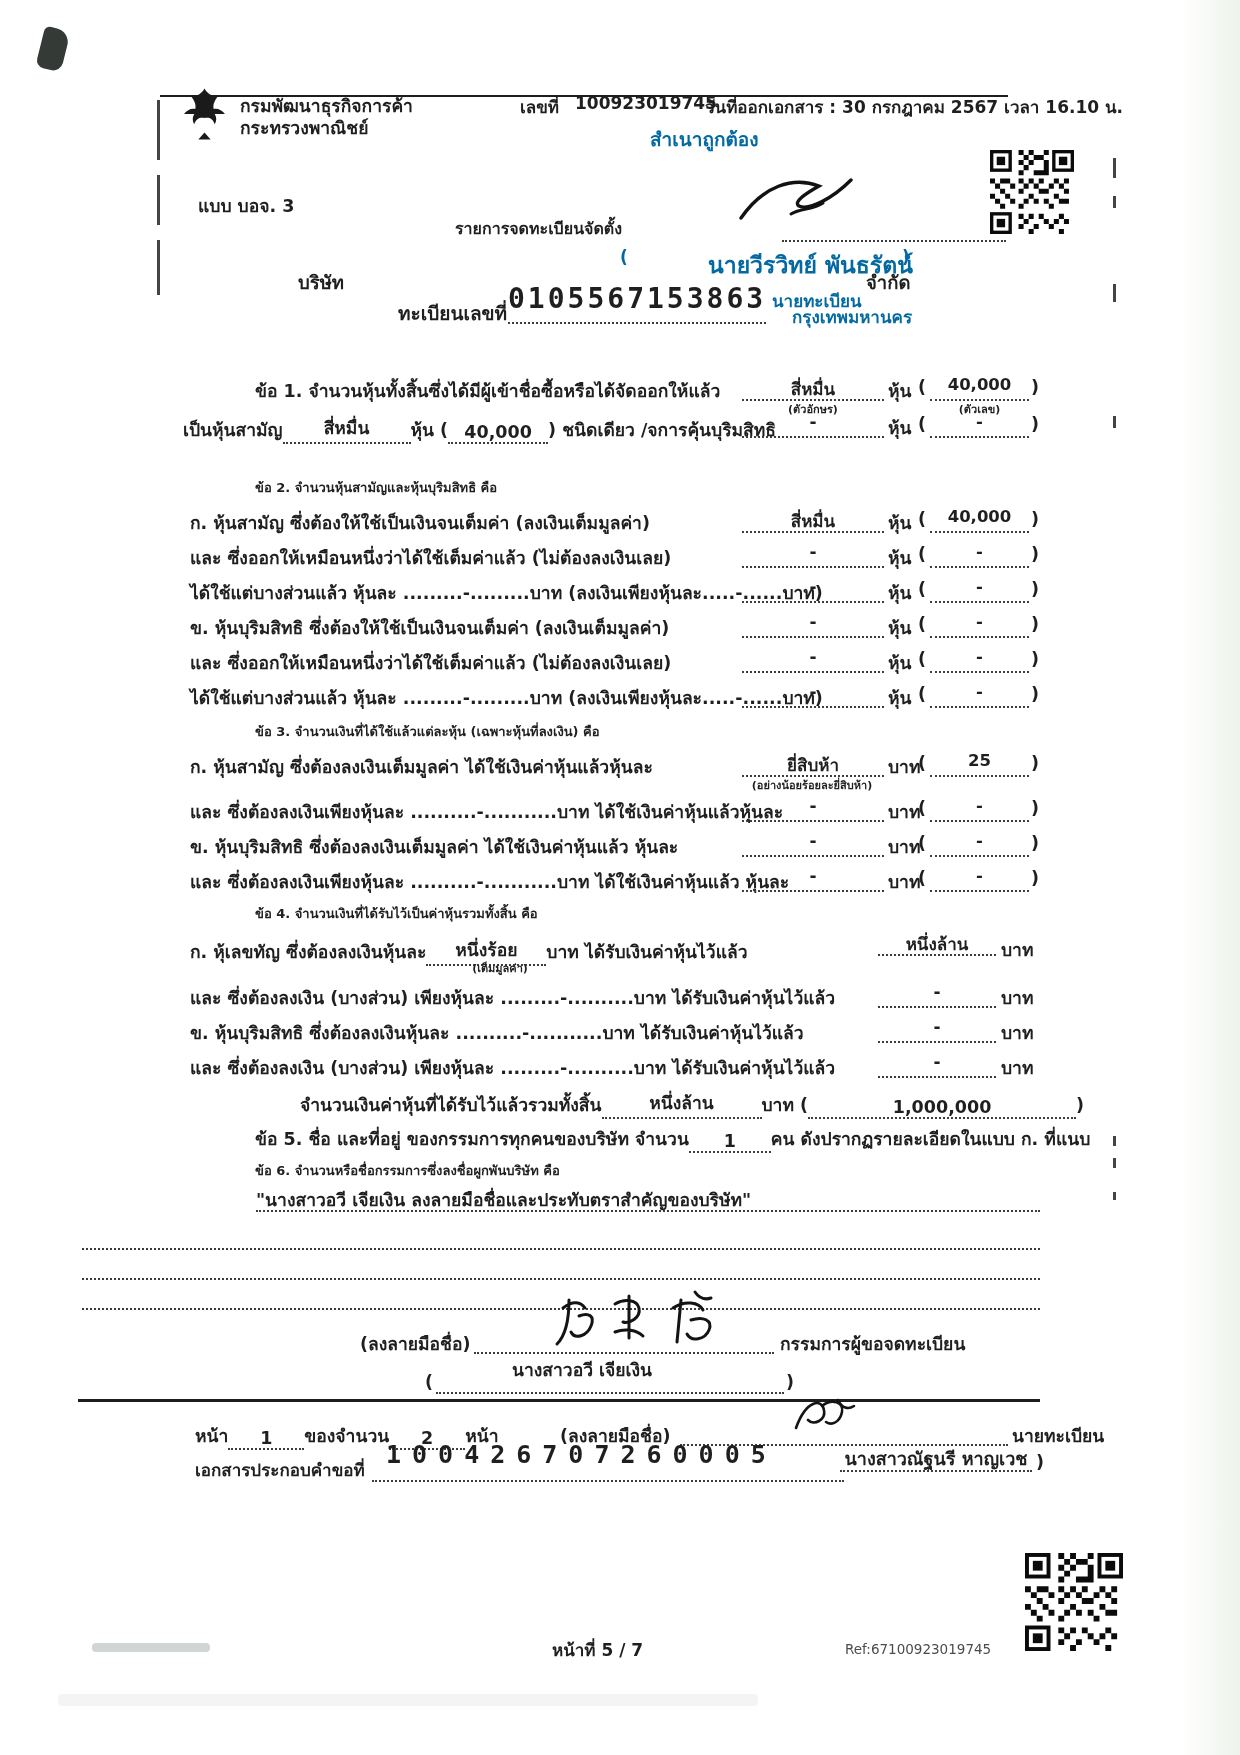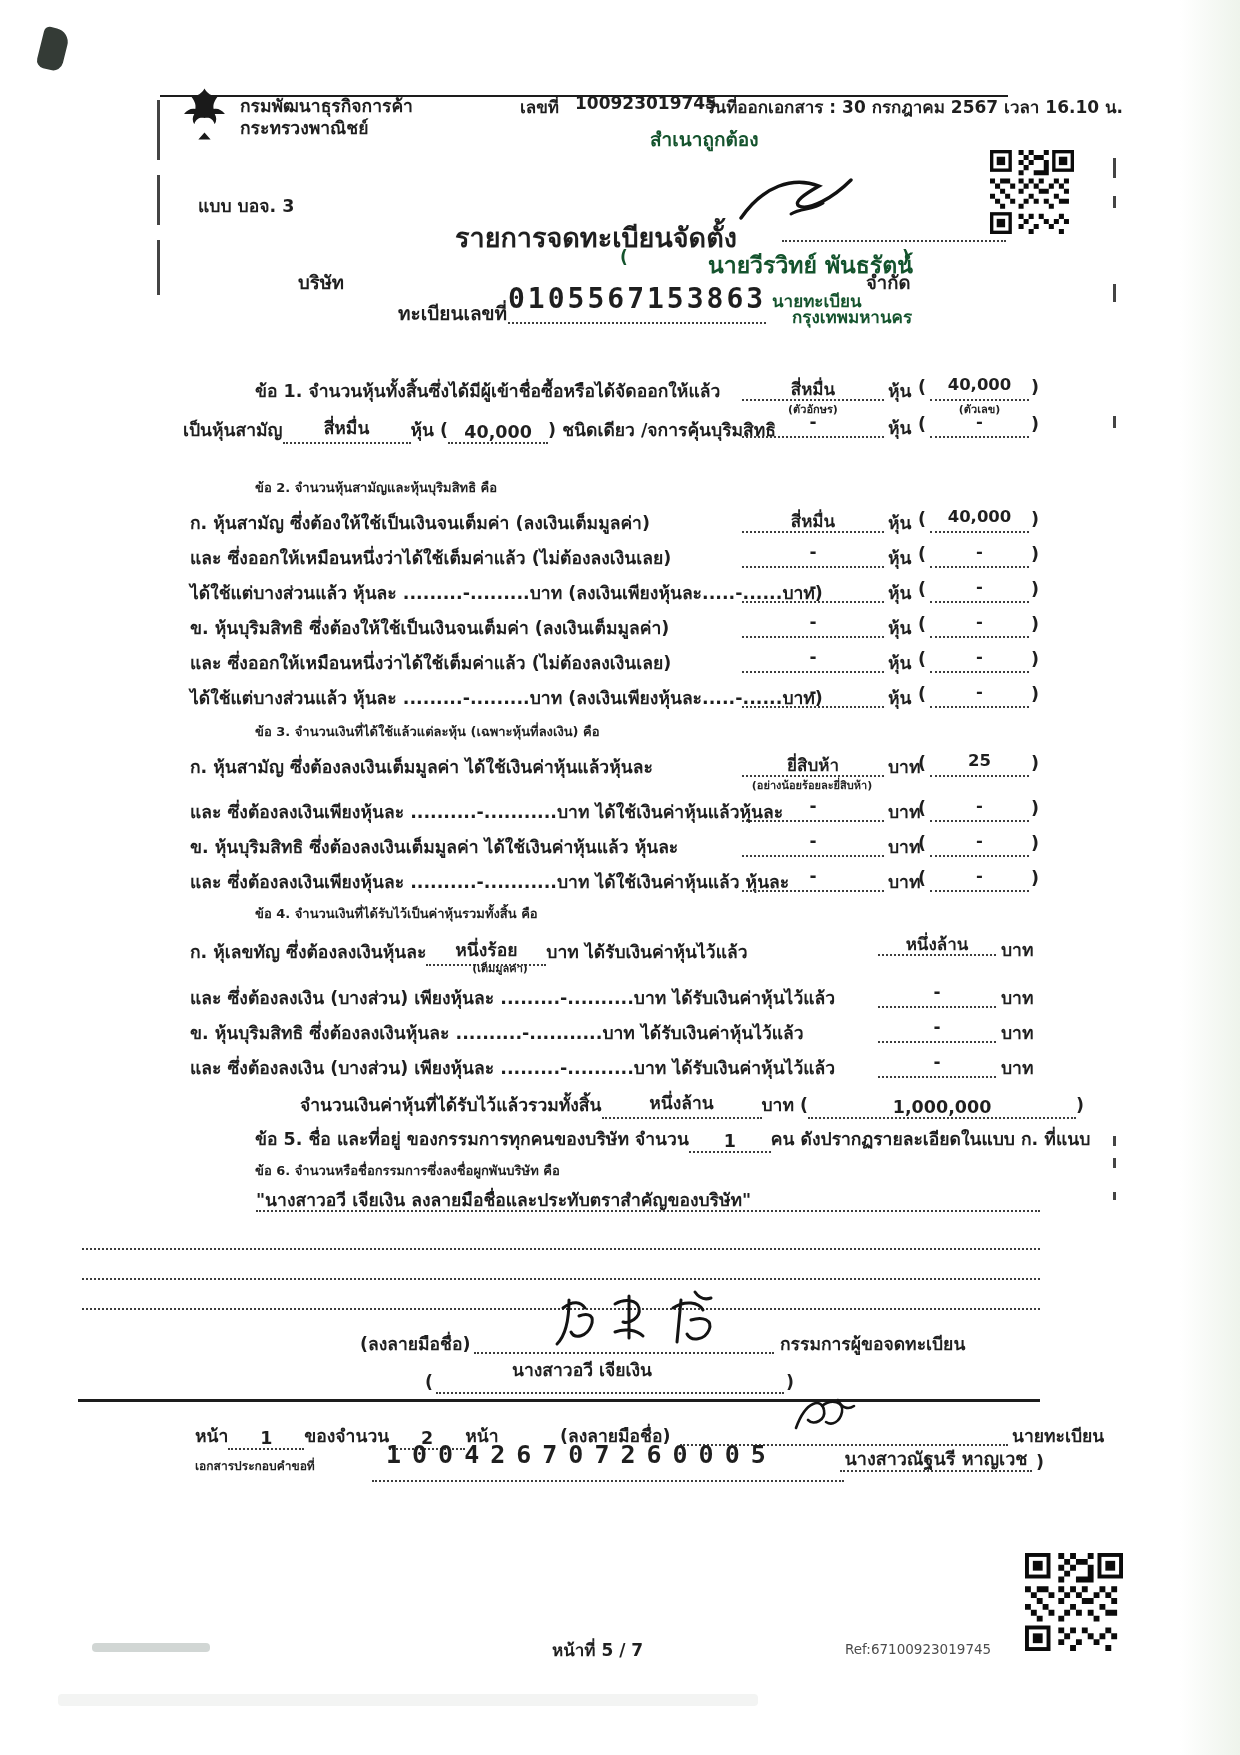--- a/index.html
+++ b/index.html
@@ -12,21 +12,21 @@
   .tint {
     position:absolute; right:0; top:0; width:60px; height:1755px;
     background:linear-gradient(90deg, rgba(214,226,208,0) 0%, rgba(206,222,199,0.35) 100%);
     pointer-events:none;
   }
   .t { position:absolute; white-space:nowrap; }
   .cell { position:absolute; border-bottom:2px dotted #3d3d3d; text-align:center; white-space:nowrap; }
   .fill { display:inline-block; border-bottom:2px dotted #3d3d3d; text-align:center; vertical-align:bottom; white-space:nowrap; }
   .inline-row { position:absolute; white-space:nowrap; font-size:17.5px; }
   .sub { position:absolute; font-size:11px; font-weight:700; text-align:center; white-space:nowrap; }
-  .gray { color:#14532d; }
+  .gray { color:#0369a1; }
   .lbl { font-size:17.5px; }
   .h { font-size:13px; }
   .cT  { left:742px; width:142px; font-size:17px; height:24px; }
   .cU  { left:888px; font-size:17.5px; }
   .cPo { left:918px; font-size:17.5px; }
   .cN  { left:930px; width:99px; font-size:16.5px; height:24px; }
   .cPc { left:1031px; font-size:17.5px; }
   .c4T { left:878px; width:118px; font-size:17px; height:24px; }
   .c4U { left:1001px; font-size:17.5px; }
   .stamp-digits { font-family:"DejaVu Sans Mono","Liberation Mono",monospace; font-weight:700; }
@@ -85,21 +85,21 @@
   <svg style="left:990px; top:150px;" width="84" height="84" viewBox="0 0 100 100">
       <use href="#qr"></use>
     </svg>
   <span class="t" style="left:198px; top:192px; font-size:17.5px;">แบบ บอจ. 3</span>
 
   <svg style="left:735px; top:172px;" width="125" height="58" viewBox="0 0 125 58">
     <path d="M6 46 C28 14 58 4 84 14 C70 22 58 30 64 34 C74 39 98 26 116 8" stroke="#121212" stroke-width="3.4" fill="none" stroke-linecap="round"></path>
     <path d="M56 42 C66 36 78 38 88 31" stroke="#121212" stroke-width="3" fill="none" stroke-linecap="round"></path>
   </svg>
 
-  <span class="t" style="left:455px; top:216px; font-size:27px;">รายการจดทะเบียนจัดตั้ง</span>
+  <span class="t" style="left:455px; top:216px; font-size:16px;">รายการจดทะเบียนจัดตั้ง</span>
   <div class="cell" style="left:782px; top:218px; width:224px; height:22px;"></div>
 
   <span class="t gray" style="left:620px; top:247px; font-size:17px;">(</span>
   <span class="t gray" style="left:708px; top:247px; font-size:23px;">นายวีรวิทย์ พันธรัตน์</span>
   <span class="t gray" style="left:902px; top:247px; font-size:17px;">)</span>
   <span class="t gray" style="left:772px; top:287px; font-size:17px;">นายทะเบียน</span>
 
   <span class="t" style="left:298px; top:268px; font-size:18.5px;">บริษัท</span>
   <span class="t" style="left:866px; top:268px; font-size:18.5px;">จำกัด</span>
 
@@ -254,21 +254,21 @@
   <div class="inline-row" style="left:195px; top:1422px;">
     <span>หน้า</span><span class="fill" style="width:76px;">1</span><span>ของจำนวน</span><span class="fill" style="width:76px;">2</span><span>หน้า</span>
   </div>
   <span class="t" style="left:560px; top:1422px; font-size:17.5px;">(ลงลายมือชื่อ)</span>
   <div class="cell" style="left:680px; top:1420px; width:328px; height:24px;"></div>
   <svg style="left:788px; top:1392px;" width="70" height="46" viewBox="0 0 70 46">
     <path d="M8 36 C18 8 34 6 36 18 C38 28 26 34 20 28 M34 14 C44 6 56 10 54 20 C52 30 44 34 38 30 M50 8 C54 16 60 18 66 14" stroke="#141414" stroke-width="2.6" fill="none" stroke-linecap="round"></path>
   </svg>
   <span class="t" style="left:1012px; top:1422px; font-size:17.5px;">นายทะเบียน</span>
 
-  <span class="t" style="left:195px; top:1456px; font-size:12px;">เอกสารประกอบคำขอที่</span>
+  <span class="t" style="left:195px; top:1456px; font-size:17px;">เอกสารประกอบคำขอที่</span>
   <div class="cell stamp-digits" style="left:372px; top:1440px; width:458px; height:40px; font-size:25px; letter-spacing:11px; text-align:left; padding-left:14px;">100426707260005</div>
   <div class="cell" style="left:840px; top:1444px; width:192px; height:26px; font-size:18px;">นางสาวณัฐนรี หาญเวช</div>
   <span class="t" style="left:1036px; top:1452px; font-size:17.5px;">)</span>
 
   <div class="smudge" style="left:92px; top:1643px; width:118px; height:9px; opacity:0.45;"></div>
   <div class="smudge" style="left:58px; top:1694px; width:700px; height:12px; opacity:0.12;"></div>
   <span class="t" style="left:552px; top:1636px; font-size:17px; font-weight:600;">หน้าที่ 5 / 7</span>
   <span class="t" style="left:845px; top:1641px; font-size:13.5px; font-weight:400; color:#4c4c4c;">Ref:67100923019745</span>
   <svg style="left:1025px; top:1553px;" width="98" height="98" viewBox="0 0 100 100">
       <use href="#qr"></use>

